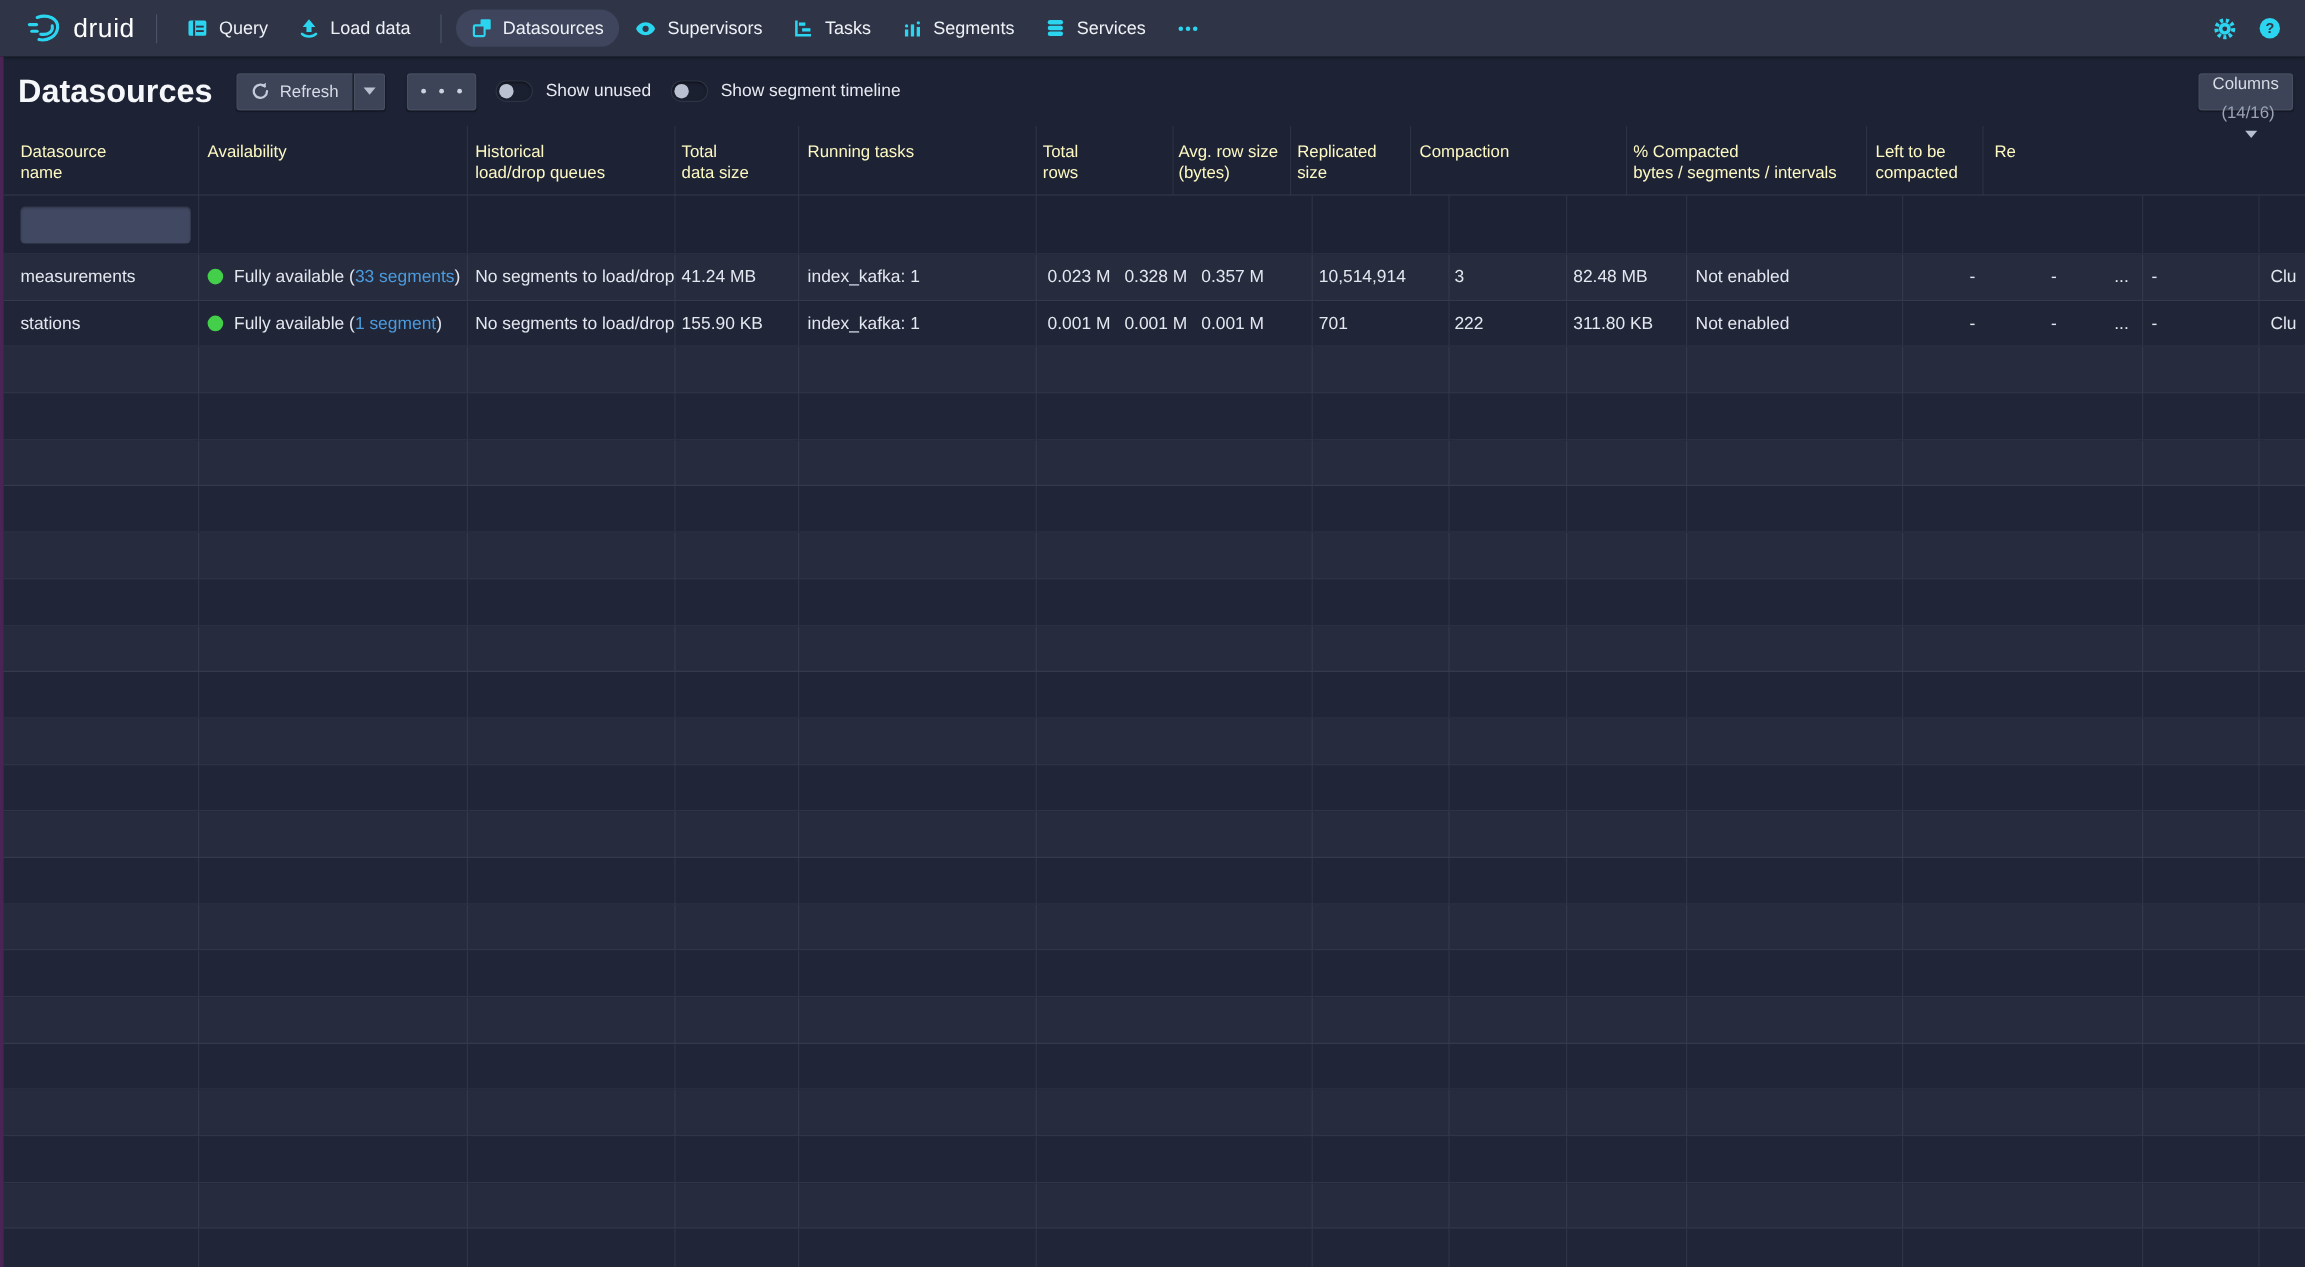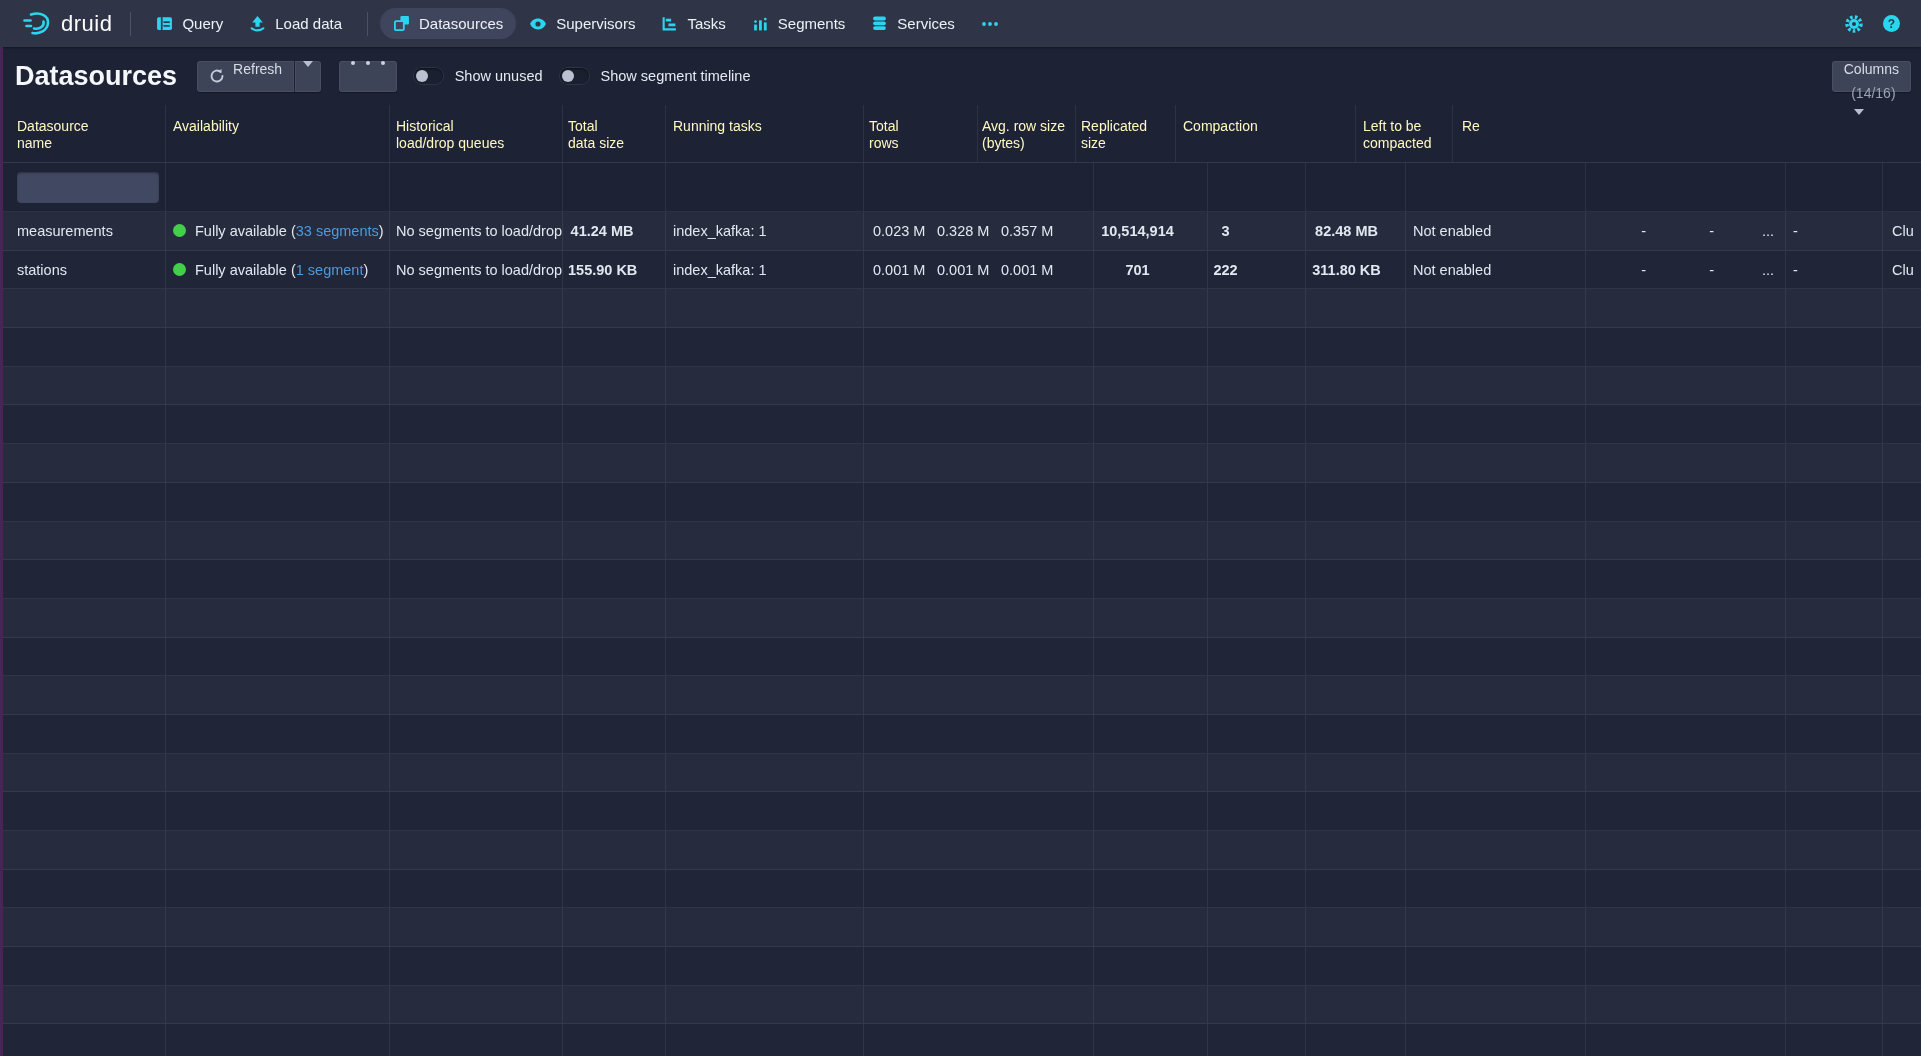--- a/index.html
+++ b/index.html
@@ -18,21 +18,21 @@
   .brand-text{font-size:22px;color:#fff;letter-spacing:.5px;font-weight:500;}
   .nav-divider{width:1px;height:24px;background:#4a5166;margin:0 12px;}
   .nav-item{display:flex;align-items:center;gap:9px;padding:7px 13px;border-radius:18px;font-size:15px;color:#eef1f6;cursor:pointer;white-space:nowrap;}
   .nav-item.active{background:var(--pill);}
   .nav-right{margin-left:auto;display:flex;align-items:center;gap:18px;padding-right:6px;}
   .icon{display:inline-flex;align-items:center;justify-content:center;}
 
   
   .view-header{height:58px;display:flex;align-items:center;padding:0 15px;position:relative;}
   .view-title{font-size:27px;font-weight:700;color:#f5f7fa;margin-right:20px;}
-  .btn{background:var(--btn);color:#d8dce6;font-size:14px;border:none;display:inline-flex;gap:8px;height:31px;padding:0 12px;border-radius:3px;cursor:pointer;box-shadow:inset 0 0 0 1px rgba(255,255,255,.06),0 1px 1px rgba(0,0,0,.3);}
+  .btn{background:var(--btn);color:#d8dce6;font-size:14px;border:none;display:inline-flex;align-items:center;gap:8px;height:31px;padding:0 12px;border-radius:3px;cursor:pointer;box-shadow:inset 0 0 0 1px rgba(255,255,255,.06),0 1px 1px rgba(0,0,0,.3);}
   .btn-group{display:inline-flex;}
   .btn-group .btn.main{border-radius:3px 0 0 3px;}
   .btn-group .btn.caret-seg{border-radius:0 3px 3px 0;border-left:1px solid rgba(17,20,32,.7);padding:0 8px;}
   .caret{width:0;height:0;border-left:5px solid transparent;border-right:5px solid transparent;border-top:6px solid #b8bfce;}
   .more-btn{margin-left:18px;padding:0 10px;}
   .dots span{width:4px;height:4px;border-radius:50%;background:#ccd2de;display:inline-block;margin:0 1.6px;}
   .toggle-wrap{display:flex;align-items:center;gap:12px;margin-left:17px;cursor:pointer;}
   .toggle{width:29px;height:16px;border-radius:9px;background:#1b2030;box-shadow:inset 0 1px 2px rgba(0,0,0,.5),0 0 0 1px rgba(255,255,255,.08);position:relative;}
   .toggle .knob{position:absolute;left:2px;top:2px;width:12px;height:12px;border-radius:50%;background:var(--knob);}
   .toggle-label{font-size:14.5px;color:#e7eaf2;}
@@ -64,21 +64,21 @@
   .filter-row{height:49px;border-bottom:1px solid var(--border);}
   .filter-input{width:142px;height:31px;margin-left:0px;border:none;border-radius:4px;background:var(--input-bg);box-shadow:inset 0 1px 2px rgba(0,0,0,.35);outline:none;color:var(--text);padding:0 8px;font-size:14px;}
   .c0.filter-cell{padding-left:17px;}
 
   .row{height:38.7px;border-bottom:1px solid var(--border);font-size:14.5px;}
   .row.light{background:var(--row-light);}
   .row.dark{background:var(--row-dark);}
 
   .dot{width:13px;height:13px;border-radius:50%;background:var(--green);display:inline-block;margin-right:9px;flex:none;}
   .link{color:var(--link);cursor:pointer;}
-  .num{display:inline-block;text-align:center;font-weight:bold;}
+  .num{display:inline-block;text-align:left;}
   .num.w-size{width:68px;}
   .num.w-rows{width:77px;}
   .num.w-avg{width:27px;}
   .num.w-repl{width:71px;}
   .seg3 span{display:inline-block;width:64px;text-align:left;}
   .comp3 span{display:inline-block;text-align:right;}
   .comp3 span:nth-child(1){width:55px;}
   .comp3 span:nth-child(2){width:68px;}
   .comp3 span:nth-child(3){width:60px;}
 
@@ -285,20 +285,24 @@
         <div>Avg. row size</div>
         <div>(bytes)</div>
       </div>
     <div class="cell c8">
         <div>Replicated</div>
         <div>size</div>
       </div>
     <div class="cell c9">
         <div>Compaction</div>
         <div></div>
+      </div>
+    <div class="cell c10">
+        <div>% Compacted</div>
+        <div>bytes / segments / intervals</div>
       </div>
     <div class="cell c11">
         <div>Left to be</div>
         <div>compacted</div>
       </div>
     <div class="cell c12">
         <div>Re</div>
       </div>
   </div>
 

